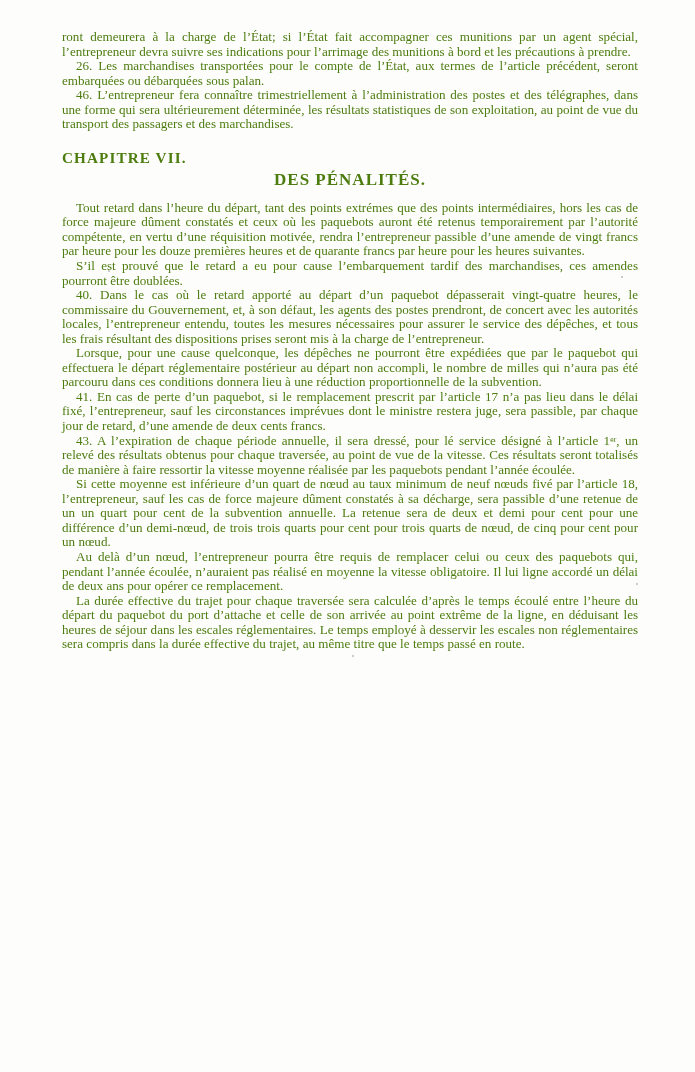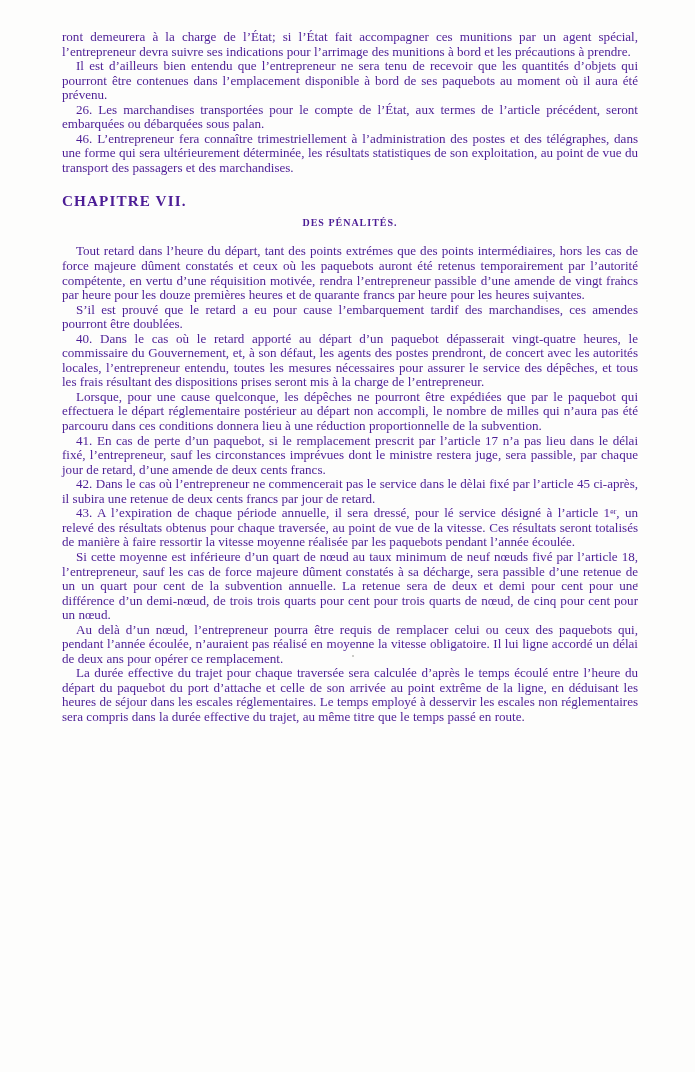--- a/index.html
+++ b/index.html
@@ -7,21 +7,21 @@
     padding: 0;
     background: #ffffff;
   }
   .page {
     position: relative;
     width: 695px;
     height: 1072px;
     background: #fdfdfc;
     overflow: hidden;
     font-family: "Liberation Serif", "DejaVu Serif", serif;
-    color: #4c1d95;
+    color: #4d7c0f;
   }
   .textblock {
     position: absolute;
     left: 62px;
     top: 30px;
     width: 576px;
   }
   p.para {
     margin: 0;
     font-size: 13.1px;
@@ -43,21 +43,21 @@
     font-size: 15.2px;
     line-height: 18px;
     letter-spacing: 1.1px;
     font-weight: 600;
   }
   .chapter-sub {
     margin: 0;
     padding-top: 6px;
     padding-bottom: 14px;
     text-align: center;
-    font-size: 10px;
+    font-size: 17px;
     line-height: 14px;
     letter-spacing: 1.0px;
     font-variant: small-caps;
     font-weight: 600;
   }
   .speck {
     position: absolute;
     background: #b9b9b5;
     border-radius: 50%;
   }
@@ -69,32 +69,30 @@
 
   <span class="speck" style="left:108px;top:270px;width:2px;height:2px;"></span>
   <span class="speck" style="left:621px;top:276px;width:2px;height:2px;"></span>
   <span class="speck" style="left:352px;top:655px;width:2px;height:2px;"></span>
   <span class="speck" style="left:546px;top:300px;width:2px;height:2px;"></span>
   <span class="speck" style="left:636px;top:583px;width:2px;height:2px;"></span>
 
   <div class="textblock">
 
     <p class="para noindent">ront demeurera à la charge de l’État; si l’État fait accompagner ces munitions par un agent spécial, l’entrepreneur devra suivre ses indications pour l’arrimage des munitions à bord et les précautions à prendre.</p>
-    <p class="para">Il est d’ailleurs bien entendu que l’entrepreneur ne sera tenu de recevoir que les quantités d’objets qui pourront être contenues dans l’emplacement disponible à bord de ses paquebots au moment où il aura été prévenu.</p>
     <p class="para">26. Les marchandises transportées pour le compte de l’État, aux termes de l’article précédent, seront embarquées ou débarquées sous palan.</p>
     <p class="para">46. L’entrepreneur fera connaître trimestriellement à l’administration des postes et des télégraphes, dans une forme qui sera ultérieurement déterminée, les résultats statistiques de son exploitation, au point de vue du transport des passagers et des marchandises.</p>
 
     <h2 class="chapter-head">CHAPITRE VII.</h2>
     <h3 class="chapter-sub">DES PÉNALITÉS.</h3>
 
     <p class="para">Tout retard dans l’heure du départ, tant des points extrémes que des points intermédiaires, hors les cas de force majeure dûment constatés et ceux où les paquebots auront été retenus temporairement par l’autorité compétente, en vertu d’une réquisition motivée, rendra l’entrepreneur passible d’une amende de vingt francs par heure pour les douze premières heures et de quarante francs par heure pour les heures suivantes.</p>
     <p class="para">S’il est prouvé que le retard a eu pour cause l’embarquement tardif des marchandises, ces amendes pourront être doublées.</p>
     <p class="para">40. Dans le cas où le retard apporté au départ d’un paquebot dépasserait vingt-quatre heures, le commissaire du Gouvernement, et, à son défaut, les agents des postes prendront, de concert avec les autorités locales, l’entrepreneur entendu, toutes les mesures nécessaires pour assurer le service des dépêches, et tous les frais résultant des dispositions prises seront mis à la charge de l’entrepreneur.</p>
     <p class="para">Lorsque, pour une cause quelconque, les dépêches ne pourront être expédiées que par le paquebot qui effectuera le départ réglementaire postérieur au départ non accompli, le nombre de milles qui n’aura pas été parcouru dans ces conditions donnera lieu à une réduction proportionnelle de la subvention.</p>
     <p class="para">41. En cas de perte d’un paquebot, si le remplacement prescrit par l’article 17 n’a pas lieu dans le délai fixé, l’entrepreneur, sauf les circonstances imprévues dont le ministre restera juge, sera passible, par chaque jour de retard, d’une amende de deux cents francs.</p>
-    <p class="para">42. Dans le cas où l’entrepreneur ne commencerait pas le service dans le dèlai fixé par l’article 45 ci-après, il subira une retenue de deux cents francs par jour de retard.</p>
     <p class="para">43. A l’expiration de chaque période annuelle, il sera dressé, pour lé service désigné à l’article 1ᵉʳ, un relevé des résultats obtenus pour chaque traversée, au point de vue de la vitesse. Ces résultats seront totalisés de manière à faire ressortir la vitesse moyenne réalisée par les paquebots pendant l’année écoulée.</p>
     <p class="para">Si cette moyenne est inférieure d’un quart de nœud au taux minimum de neuf nœuds fivé par l’article 18, l’entrepreneur, sauf les cas de force majeure dûment constatés à sa décharge, sera passible d’une retenue de un un quart pour cent de la subvention annuelle. La retenue sera de deux et demi pour cent pour une différence d’un demi-nœud, de trois trois quarts pour cent pour trois quarts de nœud, de cinq pour cent pour un nœud.</p>
     <p class="para">Au delà d’un nœud, l’entrepreneur pourra être requis de remplacer celui ou ceux des paquebots qui, pendant l’année écoulée, n’auraient pas réalisé en moyenne la vitesse obligatoire. Il lui ligne accordé un délai de deux ans pour opérer ce remplacement.</p>
     <p class="para">La durée effective du trajet pour chaque traversée sera calculée d’après le temps écoulé entre l’heure du départ du paquebot du port d’attache et celle de son arrivée au point extrême de la ligne, en déduisant les heures de séjour dans les escales réglementaires. Le temps employé à desservir les escales non réglementaires sera compris dans la durée effective du trajet, au même titre que le temps passé en route.</p>
 
   </div>
 </div>
 
 </body></html>

